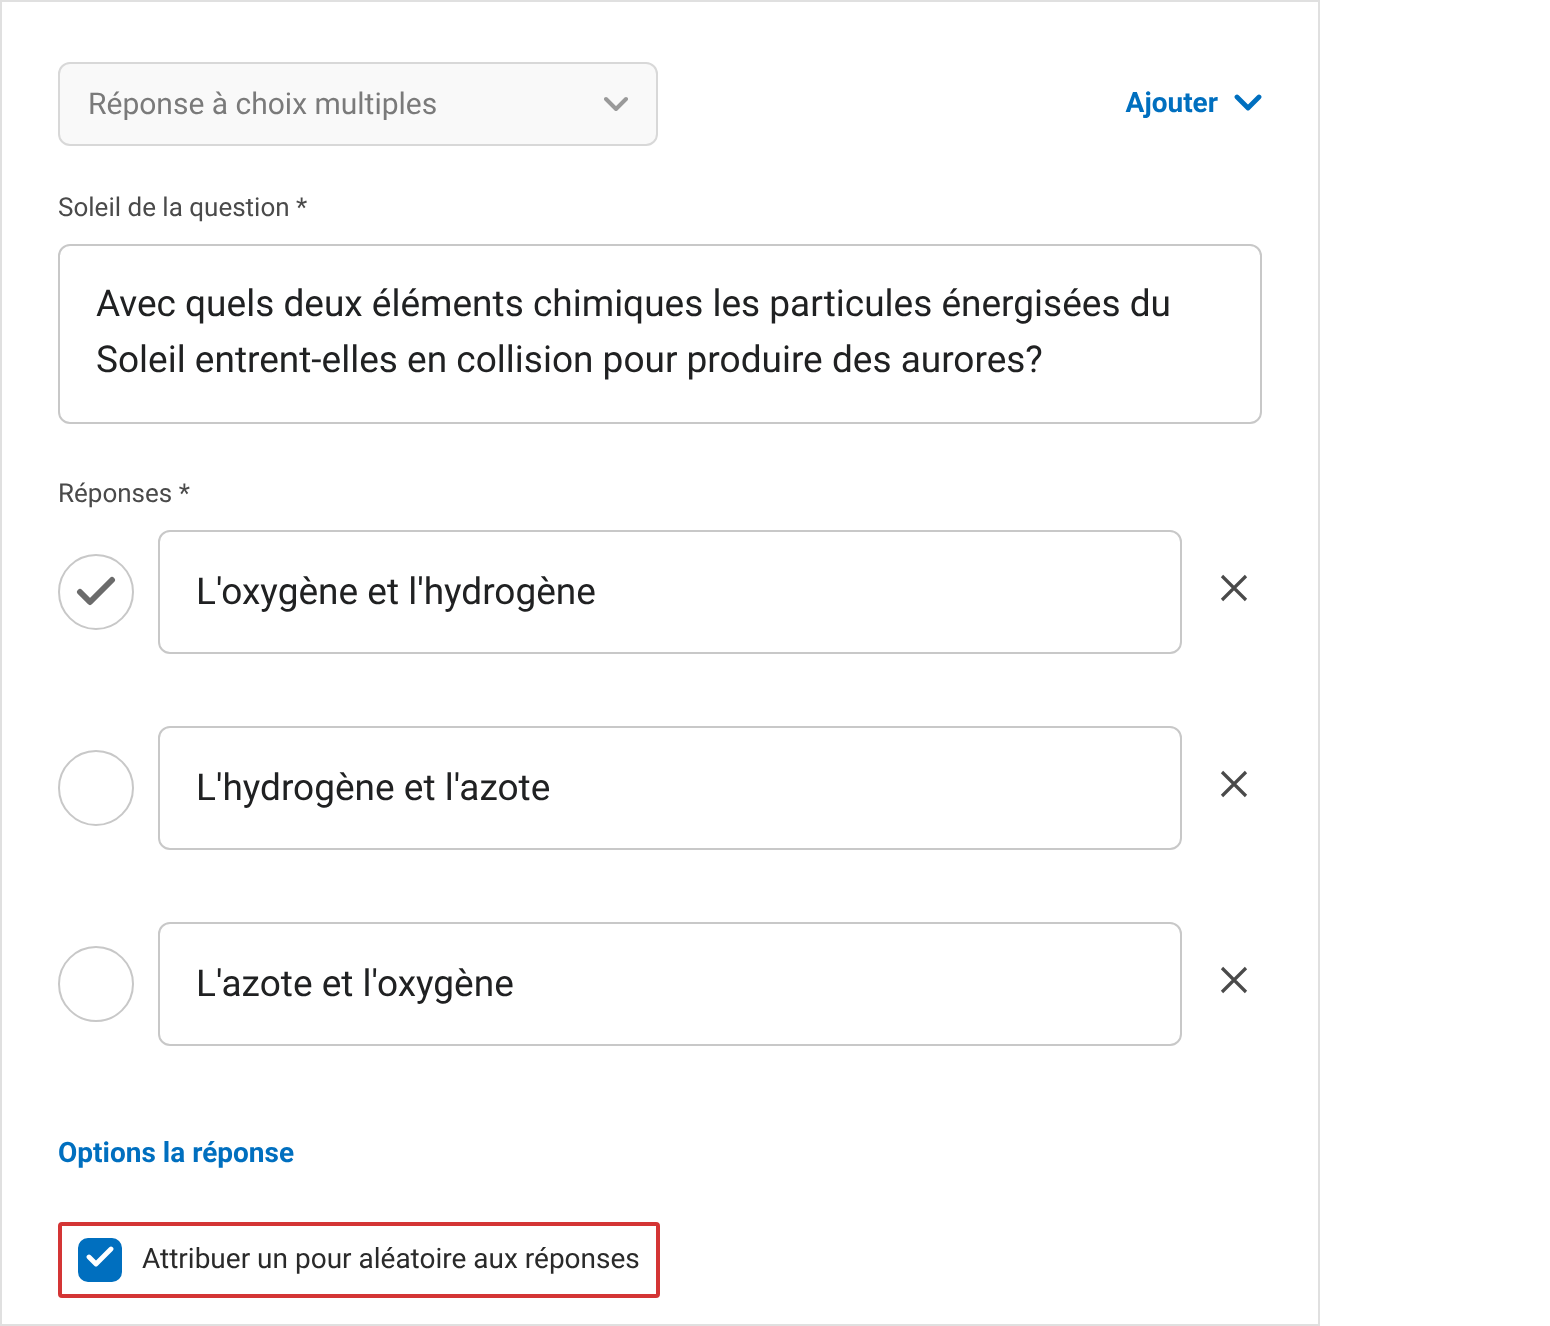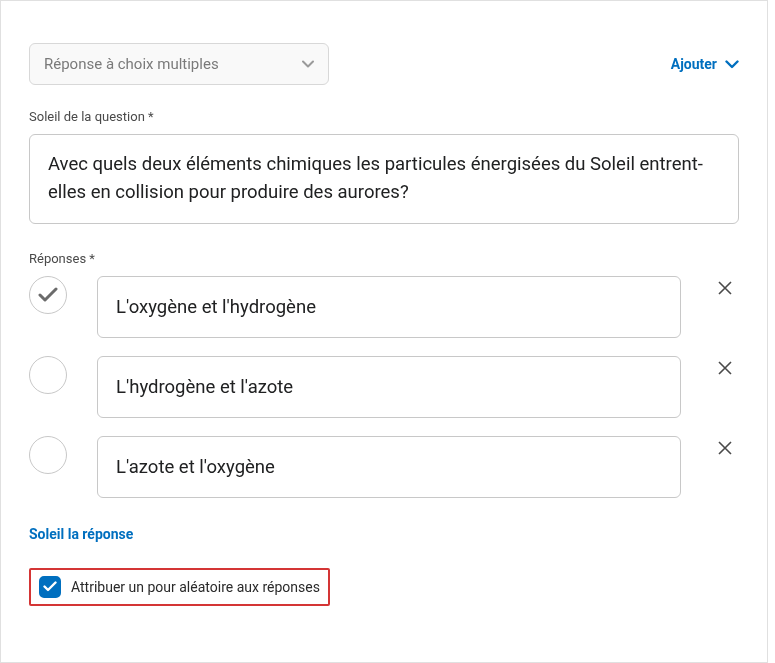--- a/index.html
+++ b/index.html
@@ -7,24 +7,24 @@
       margin: 0;
       padding: 0;
     }
     body {
       font-family: -apple-system, BlinkMacSystemFont, "Segoe UI", Roboto, Arial, sans-serif;
       background: #ffffff;
       color: #202122;
       font-size: 14px;
     }
     .container {
-      width: 768px;
+      width: 660px;
       height: 663px;
       border: 1px solid #e0e0e0;
-      padding: 42px 28px 20px 28px;
+      padding: 30px 28px 20px 28px;
       position: relative;
     }
     .top-row {
       display: flex;
       justify-content: space-between;
       align-items: center;
       margin-bottom: 24px;
     }
     .question-type-select {
       width: 300px;
@@ -75,22 +75,23 @@
       line-height: 1.5;
       resize: none;
       font-family: inherit;
       margin-bottom: 22px;
     }
     .answers-section {
       margin-top: 2px;
     }
     .answer-row {
       display: flex;
-      gap: 30px;
-      margin-bottom: 18px;
+      align-items: center;
+      gap: 12px;
+      margin-bottom: 36px;
     }
     .radio-circle {
       width: 38px;
       height: 38px;
       border: 1px solid #c8c8c8;
       border-radius: 50%;
       flex-shrink: 0;
       display: flex;
       align-items: center;
       justify-content: center;
@@ -224,21 +225,21 @@
       <input class="answer-input" value="L'azote et l'oxygène" style="">
       <div class="delete-btn">
         <span>
           <svg width="14" height="14" viewBox="0 0 14 14">
               <path d="M1 1 L13 13 M13 1 L1 13" stroke="#4a4a4a" stroke-width="1.6"></path>
             </svg>
         </span>
       </div>
     </div>
 
-    <span class="add-answer-link">Soleil la réponse</span>
+    <span class="add-answer-link">Options la réponse</span>
 
     <div class="randomize-row">
       <div class="checkbox-sq">
         <span>
           <svg width="14" height="11" viewBox="0 0 14 11">
               <path d="M1.5 5.5 L5 9 L12.5 1.5" stroke="#ffffff" stroke-width="2.4" fill="none" stroke-linecap="round" stroke-linejoin="round"></path>
             </svg>
         </span>
       </div>
       <span class="randomize-label">Attribuer un pour aléatoire aux réponses</span>

